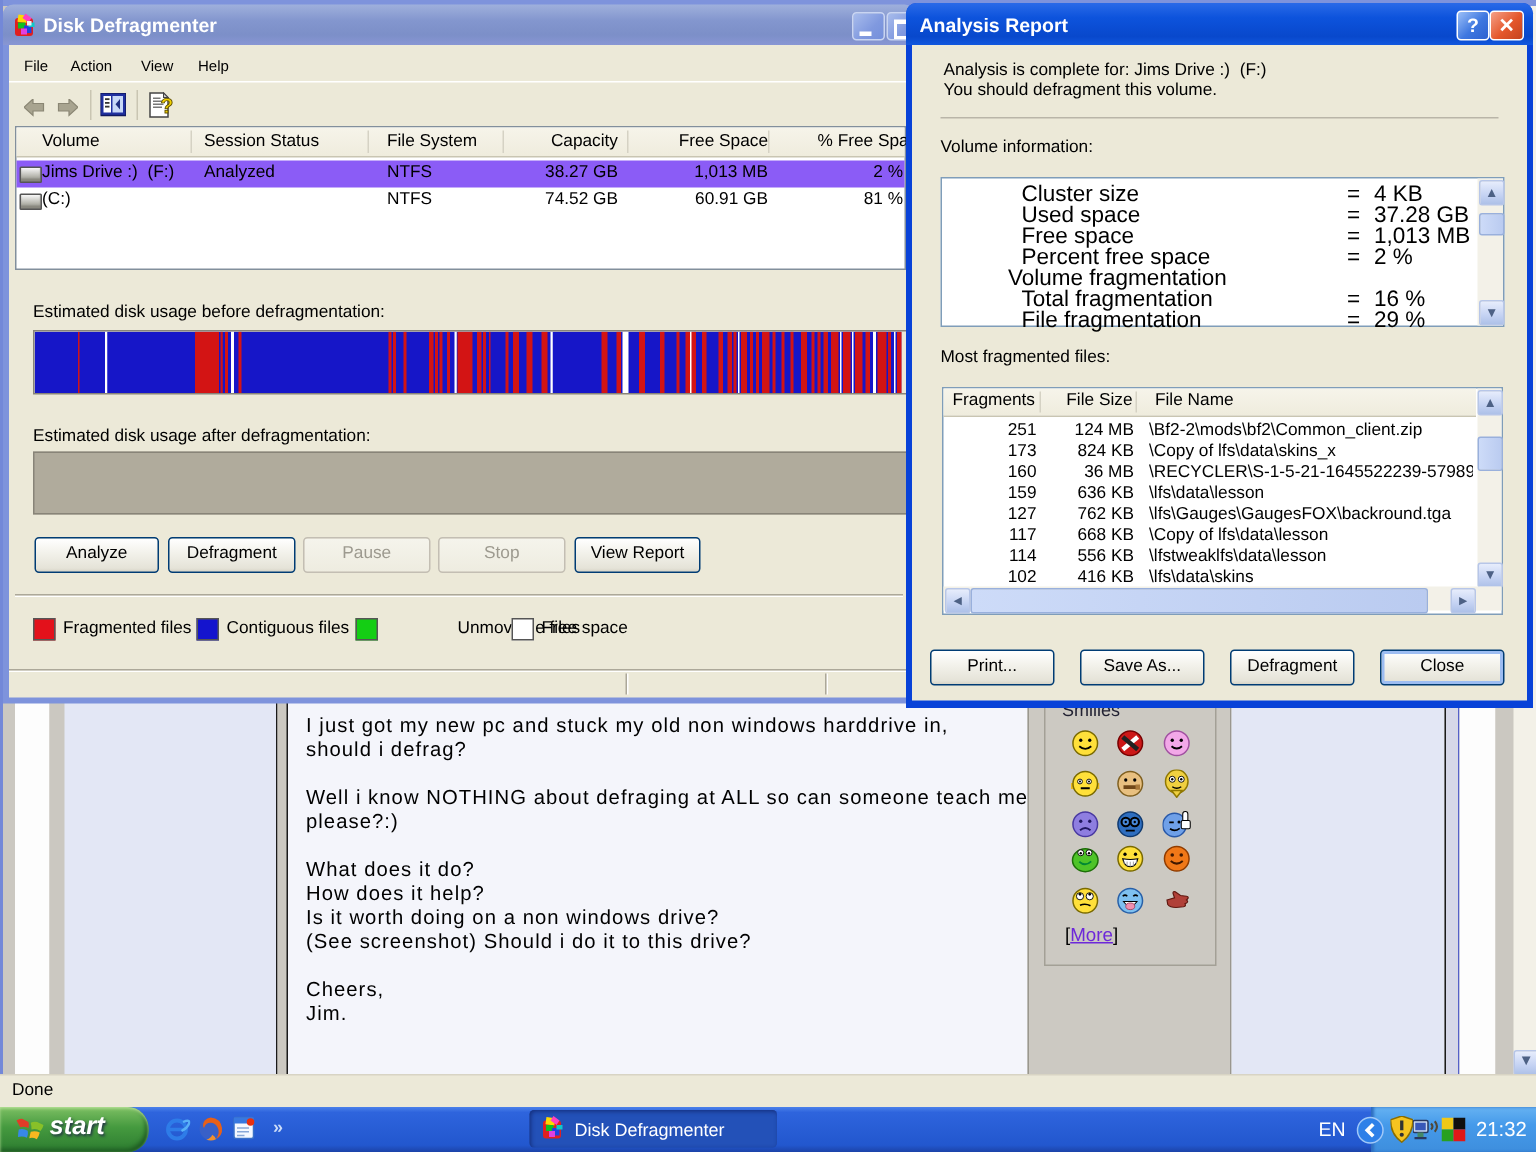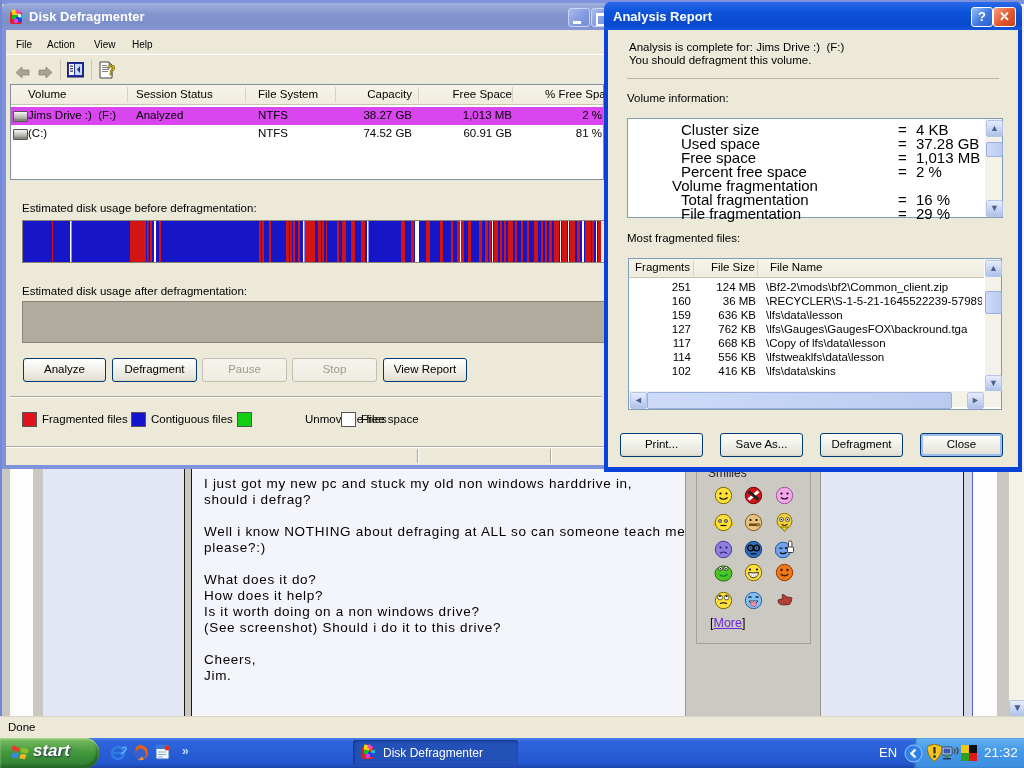--- a/index.html
+++ b/index.html
@@ -259,21 +259,21 @@
         <span class="abs" style="left:247px;top:3px;">File System</span>
         <span class="abs" style="left:345px;top:3px;width:56px;text-align:right;">Capacity</span>
         <span class="abs" style="left:433px;top:3px;width:68px;text-align:right;">Free Space</span>
         <span class="abs" style="left:534px;top:3px;white-space:nowrap;">% Free Spac</span>
         <i class="abs" style="left:116px;top:2px;width:1px;height:15px;background:#D5D2C4;"></i>
         <i class="abs" style="left:234px;top:2px;width:1px;height:15px;background:#D5D2C4;"></i>
         <i class="abs" style="left:324px;top:2px;width:1px;height:15px;background:#D5D2C4;"></i>
         <i class="abs" style="left:407px;top:2px;width:1px;height:15px;background:#D5D2C4;"></i>
         <i class="abs" style="left:501px;top:2px;width:1px;height:15px;background:#D5D2C4;"></i>
       </div>
-      <div class="abs lvrow" style="left:0;top:22px;width:100%;height:18px;background:#d946ef;font-size:11.5px;">
+      <div class="abs lvrow" style="left:0;top:22px;width:100%;height:18px;background:#8b5cf6;font-size:11.5px;">
         <span class="abs driveicon" style="left:2px;top:4px;"></span>
         <span class="abs" style="left:17px;top:2px;">Jims Drive :)&nbsp; (F:)</span>
         <span class="abs" style="left:125px;top:2px;">Analyzed</span>
         <span class="abs" style="left:247px;top:2px;">NTFS</span>
         <span class="abs" style="left:325px;top:2px;width:76px;text-align:right;">38.27 GB</span>
         <span class="abs" style="left:419px;top:2px;width:82px;text-align:right;">1,013 MB</span>
         <span class="abs" style="left:525px;top:2px;width:66px;text-align:right;">2 %</span>
       </div>
       <div class="abs lvrow" style="left:0;top:40px;width:100%;height:18px;font-size:11.5px;">
         <span class="abs driveicon" style="left:2px;top:4px;"></span>
@@ -423,20 +423,25 @@
         <i class="abs" style="left:64px;top:2px;width:1px;height:14px;background:#D5D2C4;"></i>
         <i class="abs" style="left:128px;top:2px;width:1px;height:14px;background:#D5D2C4;"></i>
       </div>
       <div class="abs" style="left:0;top:21px;width:353px;font-size:11.5px;line-height:14px;overflow:hidden;" id="filerows">
           <div style="position:relative;height:14px;">
             <span style="position:absolute;left:0;width:62px;text-align:right;">251</span>
             <span style="position:absolute;left:66px;width:61px;text-align:right;">124 MB</span>
             <span style="position:absolute;left:137px;white-space:nowrap;">\Bf2-2\mods\bf2\Common_client.zip</span>
           </div>
           <div style="position:relative;height:14px;">
+            <span style="position:absolute;left:0;width:62px;text-align:right;">173</span>
+            <span style="position:absolute;left:66px;width:61px;text-align:right;">824 KB</span>
+            <span style="position:absolute;left:137px;white-space:nowrap;">\Copy of lfs\data\skins_x</span>
+          </div>
+          <div style="position:relative;height:14px;">
             <span style="position:absolute;left:0;width:62px;text-align:right;">160</span>
             <span style="position:absolute;left:66px;width:61px;text-align:right;">36 MB</span>
             <span style="position:absolute;left:137px;white-space:nowrap;">\RECYCLER\S-1-5-21-1645522239-5798984..</span>
           </div>
           <div style="position:relative;height:14px;">
             <span style="position:absolute;left:0;width:62px;text-align:right;">159</span>
             <span style="position:absolute;left:66px;width:61px;text-align:right;">636 KB</span>
             <span style="position:absolute;left:137px;white-space:nowrap;">\lfs\data\lesson</span>
           </div>
           <div style="position:relative;height:14px;">

